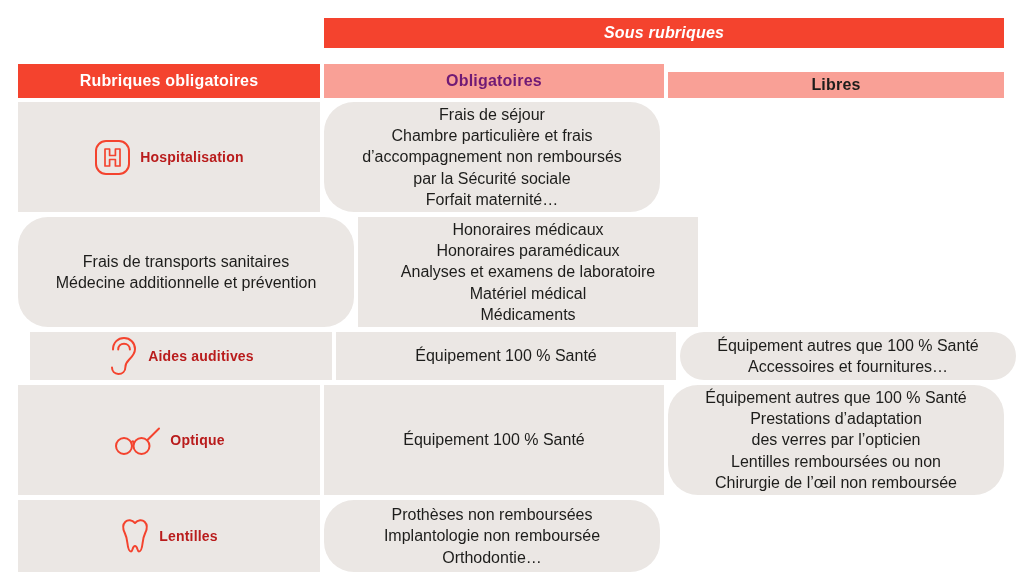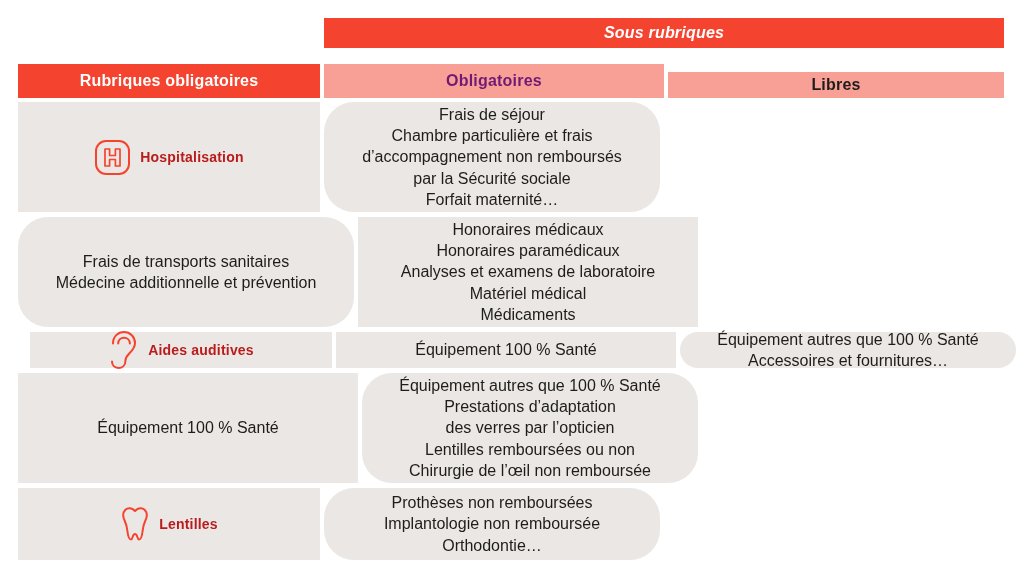--- a/index.html
+++ b/index.html
@@ -33,21 +33,21 @@
   }
   .hdr-left { flex: 0 0 302px; background: #F4432E; color: #ffffff; }
   .hdr-mid  { flex: 0 0 340px; background: #F9A096; color: #701a75; }
   .hdr-right{ flex: 0 0 336px; background: #F9A096; color: #1d1d1b; margin-top: 8px; }
 
   
   .row { margin-top: 5px; }
   .row.first { margin-top: 4px; }
   .r0 { height: 110px; }
   .r1 { height: 110px; }
-  .r2 { height: 36px; padding-left: 12px; }
+  .r2 { height: 48px; padding-left: 12px; }
   .r3 { height: 110px; }
   .r4 { height: 72px; }
 
   .cell {
     background: #EBE7E4;
     display: flex; align-items: center; justify-content: center;
     text-align: center;
   }
   .label-cell { flex: 0 0 302px; gap: 9px; }
   .mid-cell   { flex: 0 0 340px; }
@@ -131,20 +131,31 @@
     <div class="cell mid-cell">
       <div class="body-text">Équipement 100 % Santé</div>
     </div>
     <div class="cell right-cell">
       <div class="body-text">Équipement autres que 100 % Santé
 Accessoires et fournitures…</div>
     </div>
   </div>
 
   <div class="flexrow row r3">
+    <div class="cell label-cell">
+      <span class="icon">
+        <svg width="48" height="31" viewBox="0 0 48 31" stroke-width="2">
+          <circle cx="11" cy="21" r="8"></circle>
+          <circle cx="28.5" cy="21" r="8"></circle>
+          <path d="M18.4 17.6 C19.3 15.9 20.3 15.9 21.2 17.6"></path>
+          <path d="M34.2 15.2 L46 3.5"></path>
+        </svg>
+      </span>
+      <span class="label-text">Optique</span>
+    </div>
     <div class="cell mid-cell">
       <div class="body-text">Équipement 100 % Santé</div>
     </div>
     <div class="cell right-cell">
       <div class="body-text">Équipement autres que 100 % Santé
 Prestations d’adaptation
 des verres par l’opticien
 Lentilles remboursées ou non
 Chirurgie de l’œil non remboursée</div>
     </div>

